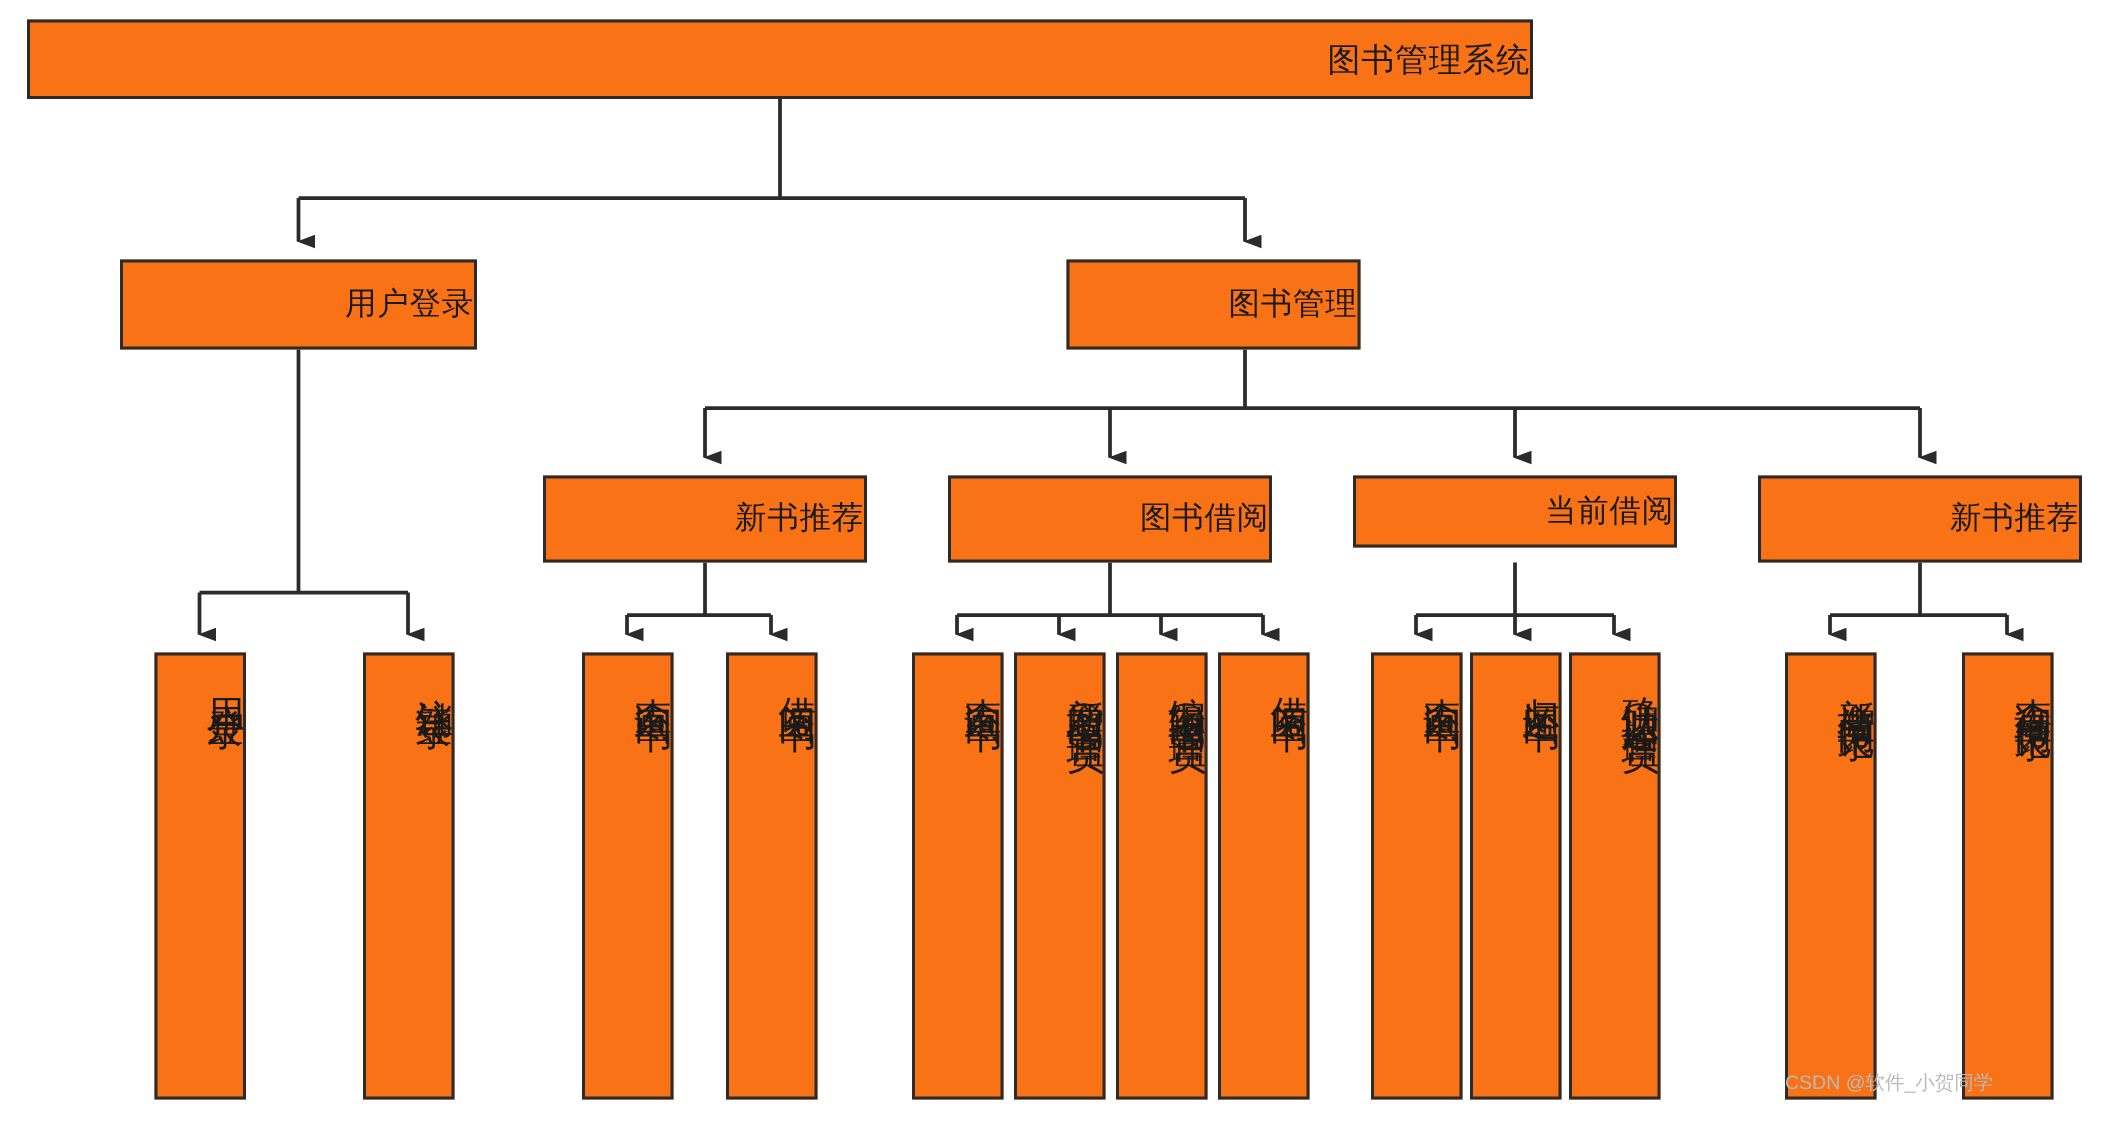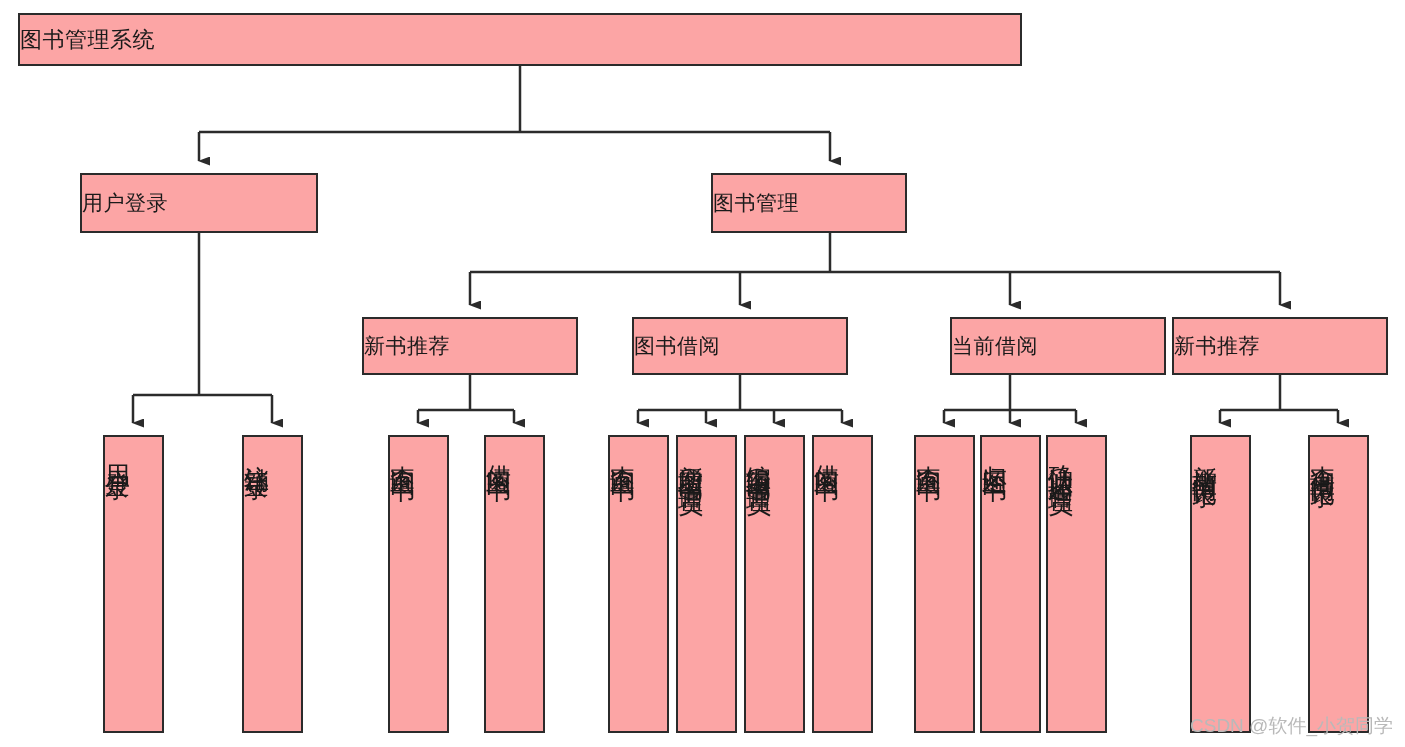--- a/index.html
+++ b/index.html
@@ -21,25 +21,25 @@
     position: absolute;
     left: 0;
     top: 0;
     width: 1405px;
     height: 747px;
     pointer-events: none;
   }
   .node {
     position: absolute;
     box-sizing: border-box;
-    background: #fca5a5;
+    background: #f97316;
     border: 2.5px solid #2b2b2b;
     display: flex;
     align-items: center;
-    justify-content: flex-start;
+    justify-content: flex-end;
     color: #1a1a1a;
   }
   .node .label {
     display: block;
     text-align: center;
     line-height: 1.08;
     white-space: nowrap;
   }
   
   .node.horiz .label {
@@ -55,21 +55,21 @@
   .node.vert .label {
     writing-mode: vertical-rl;
     text-orientation: upright;
     font-size: 25px;
     line-height: 1.0;
     letter-spacing: 4px;
     white-space: nowrap;
   }
   .watermark {
     position: absolute;
-    font-size: 19px;
+    font-size: 13px;
     color: #b9b9b9;
     white-space: nowrap;
     user-select: none;
   }
 </style>
 </head>
 <body>
 
 <div id="canvas">
 
@@ -136,21 +136,21 @@
   </div>
 
   <div class="node horiz" style="left:632px; top:317px; width:216px; height:58px;">
     <span class="label">图书借阅</span>
   </div>
 
   <div class="node horiz" style="left:362px; top:317px; width:216px; height:58px;">
     <span class="label">新书推荐</span>
   </div>
 
-  <div class="node horiz" style="left:950px; top:317px; width:216px; height:58px;">
+  <div class="node horiz" style="left:902px; top:317px; width:216px; height:48px;">
     <span class="label">当前借阅</span>
   </div>
 
   <div class="node horiz" style="left:1172px; top:317px; width:216px; height:58px;">
     <span class="label">新书推荐</span>
   </div>
 
   <div class="node vert" style="left:103px; top:435px; width:61px; height:298px;">
     <span class="label">用户登录</span>
   </div>

